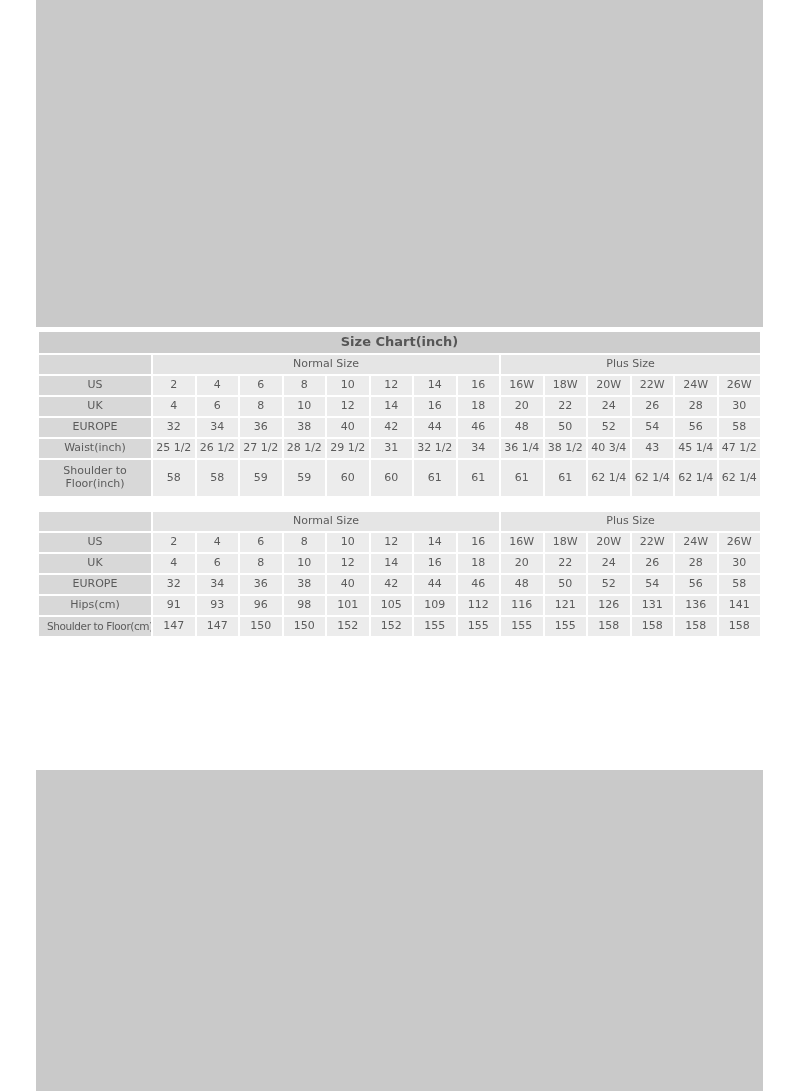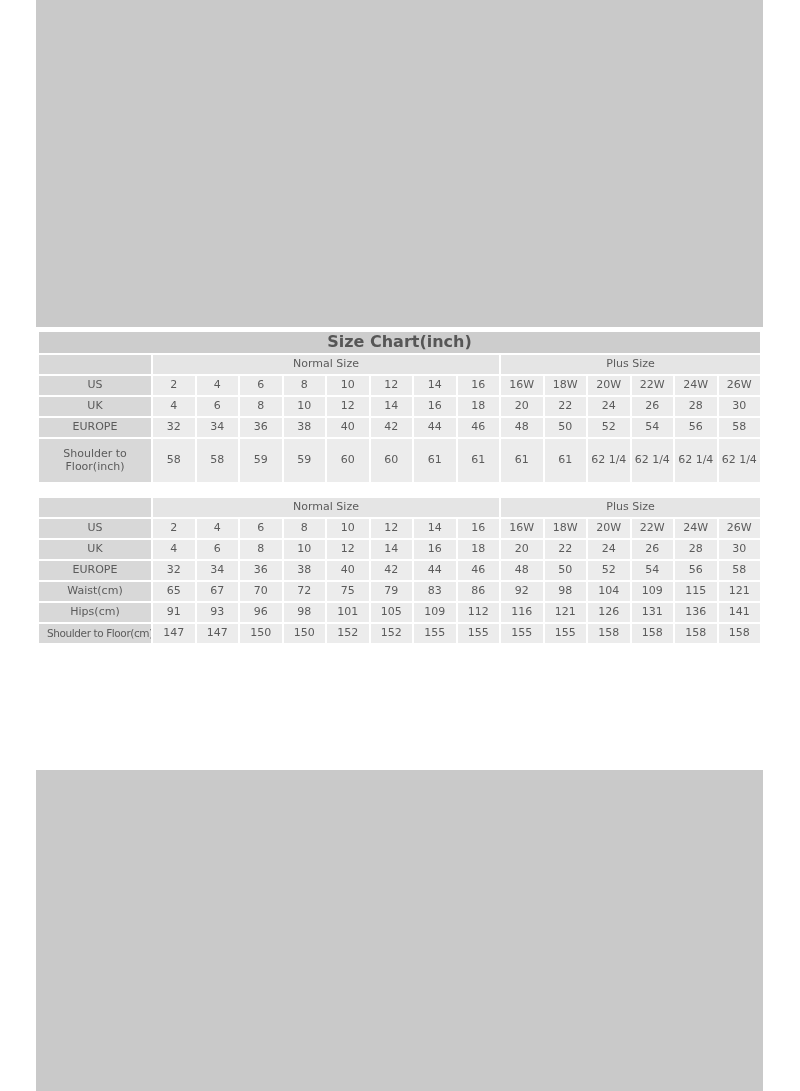--- a/index.html
+++ b/index.html
@@ -16,26 +16,26 @@
     font-family:"DejaVu Sans","Liberation Sans",sans-serif;color:var(--text);}
   .stage{position:relative;width:800px;height:1091px;background:#ffffff;}
   .backdrop{position:absolute;left:36px;top:0;width:727px;height:1091px;background:var(--backdrop);}
   .panel{position:absolute;left:36px;top:327px;width:727px;height:443px;background:var(--panel_bg);
     padding:3px 1px 0 1px;}
   table{border-collapse:separate;border-spacing:2px;table-layout:fixed;width:725px;}
   .size-table + .size-table{margin-top:12px;}
   col.label-col{width:112px;}
   td,th{background:var(--cell_bg);text-align:center;vertical-align:middle;
     font-size:11px;font-weight:normal;height:19px;line-height:1.15;overflow:hidden;}
-  tr.title-row td{background:var(--title_bg);font-size:16px;font-weight:bold;height:21px;color:#565656;}
+  tr.title-row td{background:var(--title_bg);font-size:13px;font-weight:bold;height:21px;color:#565656;}
   tr.section-row td{background:var(--section_bg);height:19px;margin-top:47px;}
   tr.section-row td.corner-cell{background:var(--label_bg);}
   tbody th{background:var(--label_bg);padding:1px 2px;}
   tbody td{padding:1px 0;}
-  .table-inch tbody tr:last-child th{height:43px;}
+  .table-inch tbody tr:last-child th{height:36px;}
   .table-inch tbody tr:last-child td{height:31px;}
   .table-cm tbody tr:last-child th{white-space:nowrap;font-size:10.5px;letter-spacing:-0.4px;padding:1px 8px;}
 </style>
 </head>
 <body>
 
 <div class="stage">
   <div class="backdrop"></div>
 
   <div class="panel">
@@ -114,20 +114,37 @@
             <td>44</td>
             <td>46</td>
             <td>48</td>
             <td>50</td>
             <td>52</td>
             <td>54</td>
             <td>56</td>
             <td>58</td>
           </tr>
           <tr>
+            <th>Waist(inch)</th>
+            <td>25 1/2</td>
+            <td>26 1/2</td>
+            <td>27 1/2</td>
+            <td>28 1/2</td>
+            <td>29 1/2</td>
+            <td>31</td>
+            <td>32 1/2</td>
+            <td>34</td>
+            <td>36 1/4</td>
+            <td>38 1/2</td>
+            <td>40 3/4</td>
+            <td>43</td>
+            <td>45 1/4</td>
+            <td>47 1/2</td>
+          </tr>
+          <tr>
             <th>Shoulder to Floor(inch)</th>
             <td>58</td>
             <td>58</td>
             <td>59</td>
             <td>59</td>
             <td>60</td>
             <td>60</td>
             <td>61</td>
             <td>61</td>
             <td>61</td>
@@ -209,37 +226,20 @@
             <td>40</td>
             <td>42</td>
             <td>44</td>
             <td>46</td>
             <td>48</td>
             <td>50</td>
             <td>52</td>
             <td>54</td>
             <td>56</td>
             <td>58</td>
-          </tr>
-          <tr>
-            <th>Waist(cm)</th>
-            <td>65</td>
-            <td>67</td>
-            <td>70</td>
-            <td>72</td>
-            <td>75</td>
-            <td>79</td>
-            <td>83</td>
-            <td>86</td>
-            <td>92</td>
-            <td>98</td>
-            <td>104</td>
-            <td>109</td>
-            <td>115</td>
-            <td>121</td>
           </tr>
           <tr>
             <th>Hips(cm)</th>
             <td>91</td>
             <td>93</td>
             <td>96</td>
             <td>98</td>
             <td>101</td>
             <td>105</td>
             <td>109</td>

